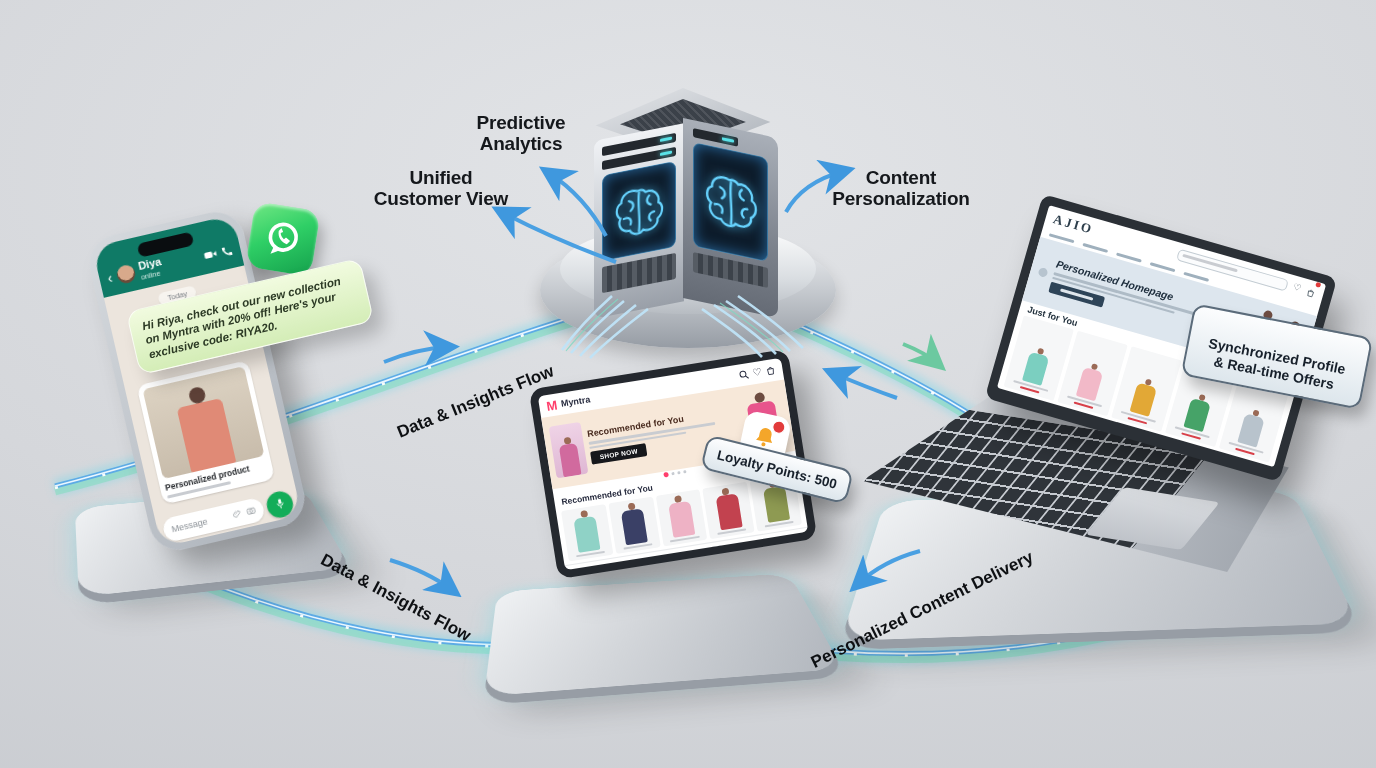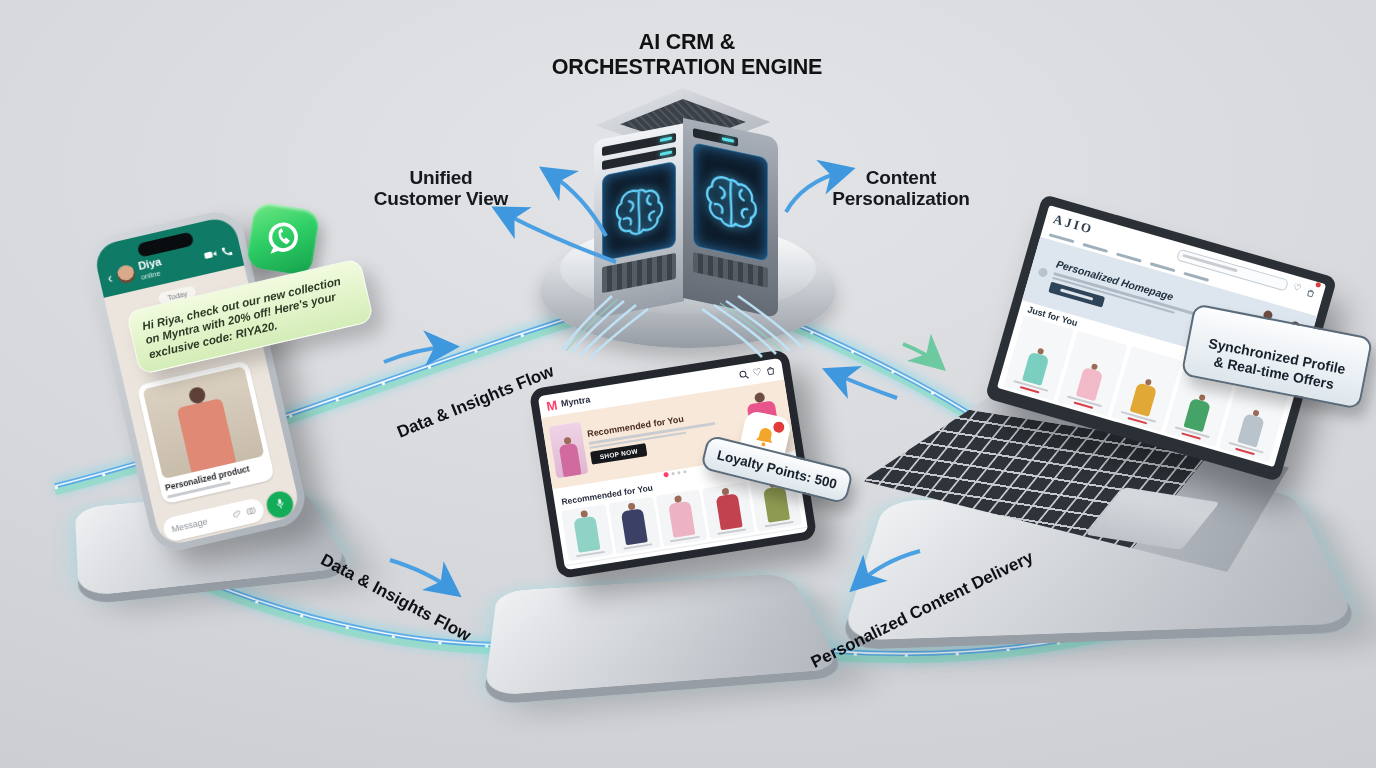--- a/index.html
+++ b/index.html
@@ -538,22 +538,22 @@
     <path d="M 616 262 C 578 248 536 230 502 212" fill="none" stroke="#4aa0e2" stroke-width="4" marker-end="url(#mb)"></path>
     <path d="M 786 212 C 798 190 818 178 844 171" fill="none" stroke="#4aa0e2" stroke-width="4" marker-end="url(#mb)"></path>
 
     <path d="M 384 362 C 406 353 428 348 448 347" fill="none" stroke="#4aa0e2" stroke-width="4" marker-end="url(#mb)"></path>
     <path d="M 390 560 C 416 568 436 578 452 590" fill="none" stroke="#4aa0e2" stroke-width="4" marker-end="url(#mb)"></path>
     <path d="M 903 344 C 918 350 929 356 937 363" fill="none" stroke="#6cc9a0" stroke-width="4" marker-end="url(#mg)"></path>
     <path d="M 897 398 C 874 390 854 382 833 373" fill="none" stroke="#4aa0e2" stroke-width="4" marker-end="url(#mb)"></path>
     <path d="M 920 551 C 894 558 874 569 858 584" fill="none" stroke="#4aa0e2" stroke-width="4" marker-end="url(#mb)"></path>
   </svg>
 
-  <div class="engine-title prewrap">AI CRM &amp;
-ORCHESTRATION ENGINE</div>
+  <div class="callout prewrap" style="left:446px;top:112px;width:150px;">Predictive
+Analytics</div>
   <div class="callout prewrap" style="left:824px;top:167px;width:154px;">Content
 Personalization</div>
   <div class="callout prewrap" style="left:353px;top:167px;width:176px;">Unified
 Customer View</div>
 
   <div class="flow-label" style="left:392px;top:392px;transform:rotate(-22deg);">Data &amp; Insights Flow</div>
   <div class="flow-label" style="left:312px;top:588px;transform:rotate(28deg);">Data &amp; Insights Flow</div>
   <div class="flow-label" style="left:800px;top:600px;transform:rotate(-26deg);">Personalized Content Delivery</div>
 
 </div>

